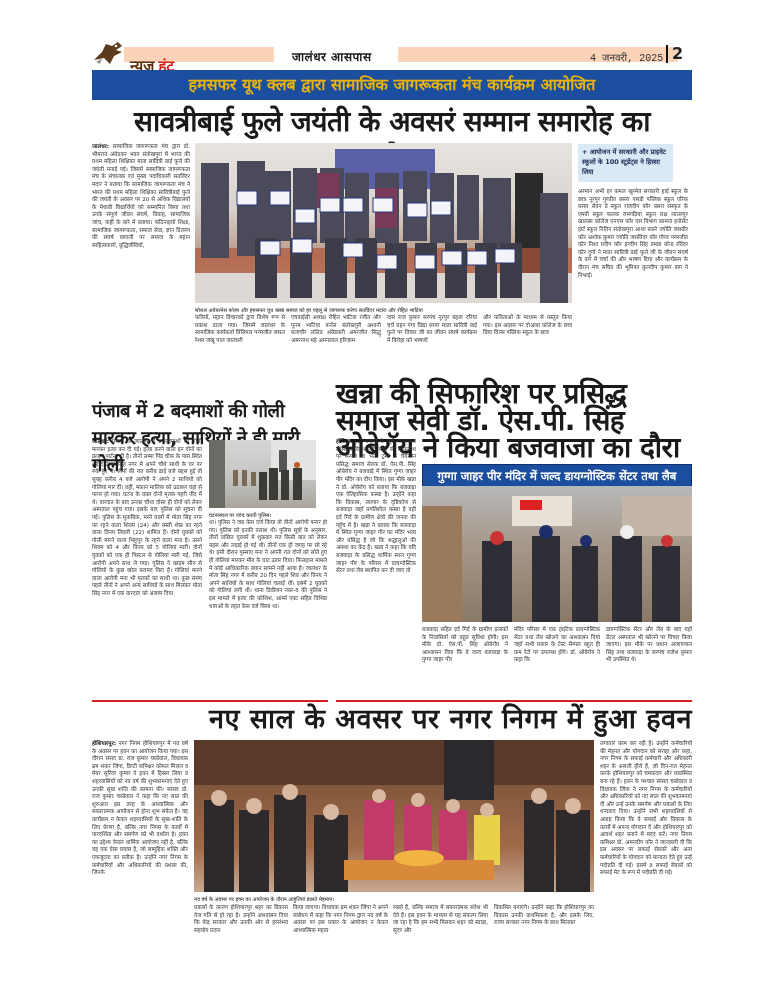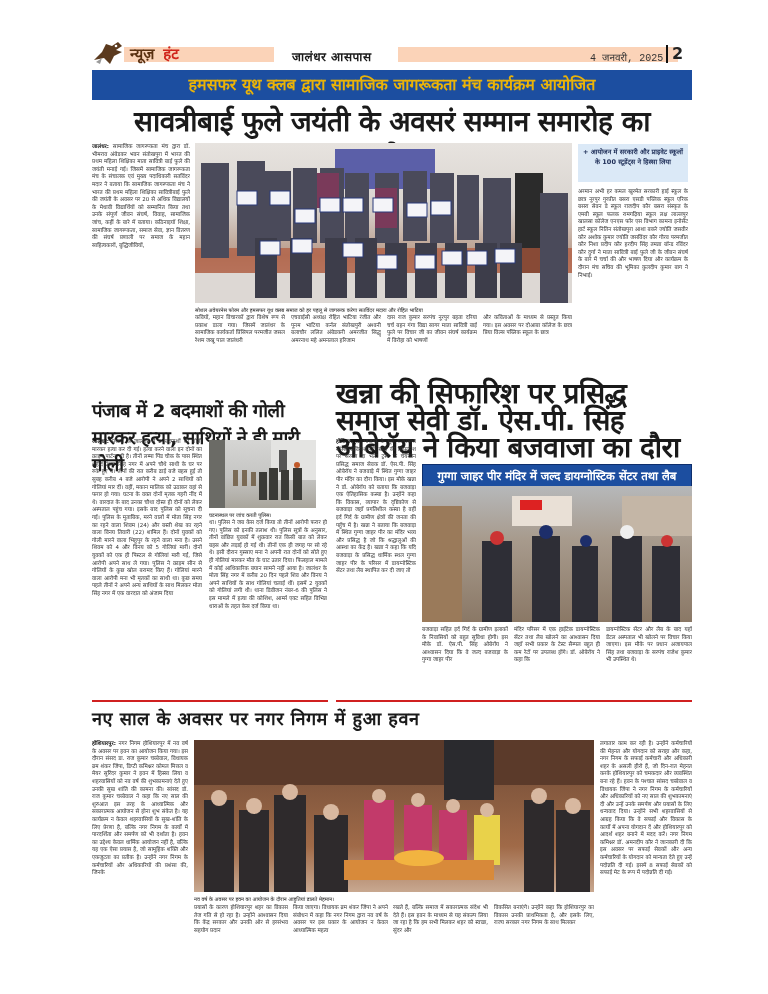--- a/index.html
+++ b/index.html
@@ -3,36 +3,36 @@
 <meta charset="utf-8">
 <style>
   * { box-sizing: border-box; margin: 0; padding: 0; }
   body { width: 768px; height: 994px; background: #ffffff; font-family: "DejaVu Sans", sans-serif; position: relative; overflow: hidden; color: #222; }
   .page { position: absolute; left: 92px; top: 40px; width: 600px; }
   .masthead { position: absolute; left: 0; top: 0; width: 600px; height: 28px; }
   .mast-band { position: absolute; top: 7px; height: 15px; background: #fbd3b8; }
   .mast-left { left: 32px; width: 150px; }
   .mast-right { left: 306px; width: 280px; }
   .logo-bird { position: absolute; left: 0; top: 0; width: 36px; height: 26px; }
-  .logo-text { position: absolute; left: 38px; top: 3px; font-size: 15px; font-weight: bold; color: #5a3010; font-family: Liberation Mono, monospace; }
+  .logo-text { position: absolute; left: 38px; top: 15px; font-size: 15px; font-weight: bold; color: #5a3010; font-family: Liberation Sans, sans-serif; }
   .logo-text .hunt { color: #d0241b; }
   .section-name { position: absolute; left: 200px; top: 8px; font-size: 12px; font-weight: bold; color: #1a1a1a; letter-spacing: 0.5px; }
   .date { position: absolute; left: 498px; top: 10px; font-size: 10px; color: #333; font-family: Liberation Mono, monospace; }
   .page-no { position: absolute; left: 574px; top: 5px; font-size: 16px; font-weight: bold; border-left: 2px solid #111; padding-left: 4px; height: 18px; line-height: 18px; }
   .blue-banner { position: absolute; left: 0; top: 30px; width: 600px; height: 30px; background: #1c4ea0; color: #eab308; font-size: 16px; font-weight: bold; text-align: center; line-height: 30px; }
   .headline1 { position: absolute; left: 0; top: 64px; width: 600px; font-size: 28px; font-weight: bold; color: #1a1a1a; text-align: center; letter-spacing: -0.5px; line-height: 36px; }
   .col { position: absolute; font-size: 5.5px; line-height: 7.6px; color: #333; text-align: justify; overflow: hidden; }
   .col b { color: #111; }
   .photo { position: absolute; overflow: hidden; }
   .caption { position: absolute; font-size: 5.2px; color: #222; white-space: nowrap; }
   .callout { position: absolute; background: #dbe9f7; font-size: 6.5px; font-weight: bold; color: #1b2b55; padding: 3px 4px; line-height: 10px; }
   .h2 { position: absolute; font-size: 20px; font-weight: bold; color: #1a1a1a; line-height: 27px; letter-spacing: -0.5px; }
   .sub-banner { position: absolute; background: #1c4ea0; color: #fff; font-size: 11.5px; font-weight: bold; text-align: center; line-height: 17px; padding-top: 3px; border: 1px solid #0e2f6d; }
   .red-rule { position: absolute; height: 2px; background: #d02020; }
-  .h3 { position: absolute; left: 0; top: 662px; width: 600px; font-size: 18px; font-weight: bold; text-align: left; color: #1a1a1a; letter-spacing: 0.5px; line-height: 34px; }
+  .h3 { position: absolute; left: 0; top: 662px; width: 600px; font-size: 27px; font-weight: bold; text-align: right; color: #1a1a1a; letter-spacing: 0.5px; line-height: 34px; }
 </style>
 </head>
 <body>
 
 <div class="page">
 
   <div class="masthead">
     <div class="mast-band mast-left"></div>
     <div class="mast-band mast-right"></div>
     <svg class="logo-bird" viewBox="0 0 36 26">
@@ -108,21 +108,21 @@
       </g>
     </svg>
   </div>
   <div class="caption" style="left:103px;top:266px;">सोशल अवेयरनेस फोरम और हमसफर यूथ क्लब समाज को हर पहलू से जागरूक करेगा सतविंदर मदारा और रोहित भाटिया</div>
 
   <div class="col" style="left:103px;top:274px;width:90px;height:60px;">कवियों, महान विचारकों द्वारा विशेष रूप से प्रकाश डाला गया। जिसमें जालंधर के सामाजिक कार्यकर्ता प्रिंसिपल परमजीत जसल रेशम जखू पाल जालंधरी</div>
   <div class="col" style="left:199px;top:274px;width:90px;height:60px;">एचवाईसी अध्यक्ष रोहित भाटिया रंजीत और पूनम भाटिया कर्नल संतोखपुरी अश्वनी बलाचौर ललित अंबेडकरी अमरजीत सिद्धू अमरनाथ महे अमनलाल हरिजाम</div>
   <div class="col" style="left:295px;top:274px;width:90px;height:60px;">दास राज कुमार सरपंच नूरपुर बहता दरिया चर्च बहन गंगा विद्या सागर माता सावित्री बाई फुले पर विचार जी का जीवन संघर्ष कार्यक्रम में विरोहा को भाषणों</div>
   <div class="col" style="left:391px;top:274px;width:89px;height:60px;">और कविताओं के माध्यम से प्रस्तुत किया गया। इस अवसर पर दोआबा कॉलेज के छात्र प्रिया विल्स पब्लिक स्कूल के छात्र</div>
 
-  <div class="callout" style="left:486px;top:104px;width:110px;height:38px;text-align:center;">+ आयोजन में सरकारी और प्राइवेट स्कूलों के 100 स्टूडेंट्स ने हिस्सा लिया</div>
+  <div class="callout" style="left:486px;top:104px;width:95px;height:38px;">+ आयोजन में सरकारी और प्राइवेट स्कूलों के 100 स्टूडेंट्स ने हिस्सा लिया</div>
   <div class="col" style="left:486px;top:148px;width:110px;height:186px;">अरमान अभी हर कमल खुरमेत सरकारी हाई स्कूल के छात्र नूरपुर गुरप्रीत बसरा एसडी पब्लिक स्कूल एरिक बसरा सेवन डे स्कूल राजदीप कौर बसरा संस्कृत के एमबी स्कूल फलक रामगढ़िया स्कूल लक्ष लाल्लपुर खालसा कॉलेज एनएस फॉर एस विभाग कामना इनोसेंट हार्ट स्कूल नितिन संतोखपुरा आशा बकरे ज्योति जसवीर कौर अशोक कुमार ज्योति जसविंदर कौर गौरव परमजीत कौर निशा प्रदीप कौर हरदीप सिंह तमन्ना बॉन्ड रविंदर कौर दुर्गा ने माता सावित्री बाई फुले जी के जीवन संघर्ष के बारे में चर्चा की और भाषण दिया और कार्यक्रम के दौरान मंच सचिव की भूमिका कुलदीप कुमार बाग ने निभाई।</div>
 
   <div class="h2" style="left:0;top:340px;width:236px;font-size:18.5px;margin-top:17px;">पंजाब में 2 बदमाशों की गोली मारकर हत्या, साथियों ने ही मारी गोली</div>
 
   <div class="col" style="left:0;top:398px;width:110px;height:262px;">
     <b>जालंधर:</b> <span>पंजाब के जालंधर में 2 बदमाशों की गोली मारकर हत्या कर दी गई। हत्या करने वाला इन दोनों का क्राइम पार्टनर ही है। तीनों लम्मा पिंड चौक के पास स्थित शहीद उधम सिंह नगर में अपने चौथे साथी के घर पर रुके हुए थे। तीनों की रात करीब ढाई बजे बहस हुई तो सुबह करीब 4 बजे आरोपी ने अपने 2 साथियों को गोलियां मार दीं। वहीं, मकान मालिक को उठाकर वहां से फरार हो गया। घटना के वक्त दोनों मृतक गहरी नींद में थे। वारदात के बाद उनका चौथा दोस्त ही दोनों को लेकर अस्पताल पहुंच गया। इसके बाद पुलिस को सूचना दी गई। पुलिस के मुताबिक, मरने वालों में मोता सिंह नगर का रहने वाला शिवम (24) और बस्ती शेख का रहने वाला विनय तिवारी (22) शामिल हैं। दोनों युवकों को गोली मारने वाला भिहूपुर के रहने वाला मना है। उसने शिवम को 4 और विनय को 5 गोलियां मारीं। दोनों युवकों को एक ही पिस्टल से गोलियां मारी गईं, जिसे आरोपी अपने साथ ले गया। पुलिस ने क्राइम सीन से गोलियों के कुछ खोल बरामद किए हैं। गोलियां मारने वाला आरोपी मना भी मृतकों का साथी था। कुछ समय पहले तीनों ने अपने अन्य साथियों के साथ मिलकर मोता सिंह नगर में एक वारदात को अंजाम दिया</span>
   </div>
 
   <div class="photo" style="left:117px;top:400px;width:107px;height:68px;background:linear-gradient(180deg,#d6d6d4 0%,#c4c4c2 55%,#a9a59c 100%);">
     <svg width="107" height="68" viewBox="0 0 107 68">

